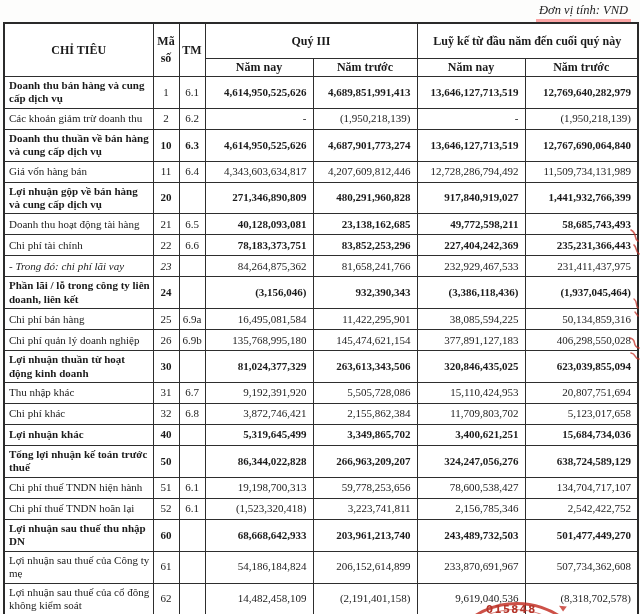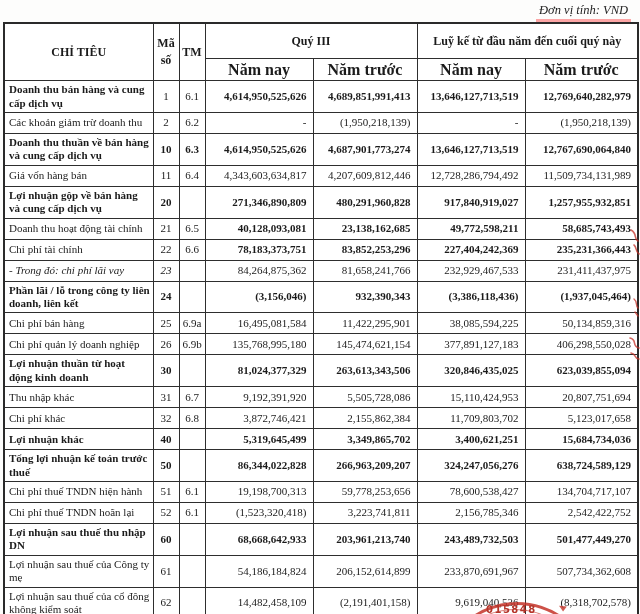--- a/index.html
+++ b/index.html
@@ -13,21 +13,21 @@
     border-bottom:6px solid #fca5a5;padding:0 3px 1px 3px;color:#222;
   }
   table.fin{
     position:absolute;top:22px;left:3px;width:634px;
     border-collapse:collapse;table-layout:fixed;
     border:2px solid #2a2a2a;background:#fff;
   }
   .fin th,.fin td{border:1px solid #2e2e2e;vertical-align:middle;}
   .fin th{font-size:12px;font-weight:bold;text-align:center;padding:1px 2px;line-height:1.2;}
   .fin thead tr.hr1 th{height:32px;}
-  .fin thead tr.hr2 th{height:15px;font-size:16px;}
+  .fin thead tr.hr2 th{height:15px;font-size:12px;}
   .th-code span{display:block;line-height:1.45;}
   .fin tbody tr{height:21px;margin-left:36px;}
   .fin td{font-size:11px;line-height:1.22;padding:2px 2px;}
   td.c-label{text-align:left;padding:2px 2px 2px 4px;}
   td.c-code{text-align:center;padding:2px 1px;}
   td.c-num{text-align:right;padding:2px 6px 2px 2px;white-space:nowrap;}
   .b{font-weight:bold;}
   .i{font-style:italic;}
   
   .pen-mark{position:absolute;opacity:.75;}
@@ -122,24 +122,24 @@
           <td class="c-num">12,728,286,794,492</td>
           <td class="c-num">11,509,734,131,989</td>
         </tr>
         <tr>
           <td class="c-label b">Lợi nhuận gộp về bán hàng và cung cấp dịch vụ</td>
           <td class="c-code b">20</td>
           <td class="c-code b"></td>
           <td class="c-num b">271,346,890,809</td>
           <td class="c-num b">480,291,960,828</td>
           <td class="c-num b">917,840,919,027</td>
-          <td class="c-num b">1,257,955,932,851</td>
-        </tr>
-        <tr>
-          <td class="c-label">Doanh thu hoạt động tài chính</td>
+          <td class="c-num b">1,441,932,766,399</td>
+        </tr>
+        <tr>
+          <td class="c-label">Doanh thu hoạt động tài hàng</td>
           <td class="c-code">21</td>
           <td class="c-code">6.5</td>
           <td class="c-num b">40,128,093,081</td>
           <td class="c-num b">23,138,162,685</td>
           <td class="c-num b">49,772,598,211</td>
           <td class="c-num b">58,685,743,493</td>
         </tr>
         <tr>
           <td class="c-label">Chi phí tài chính</td>
           <td class="c-code">22</td>

